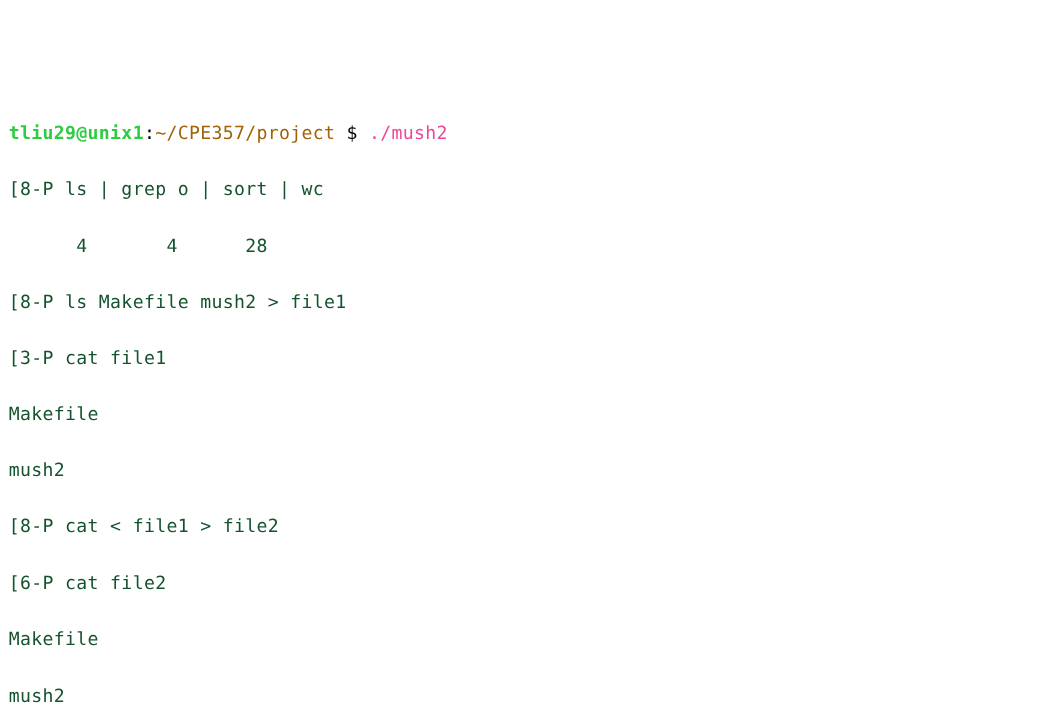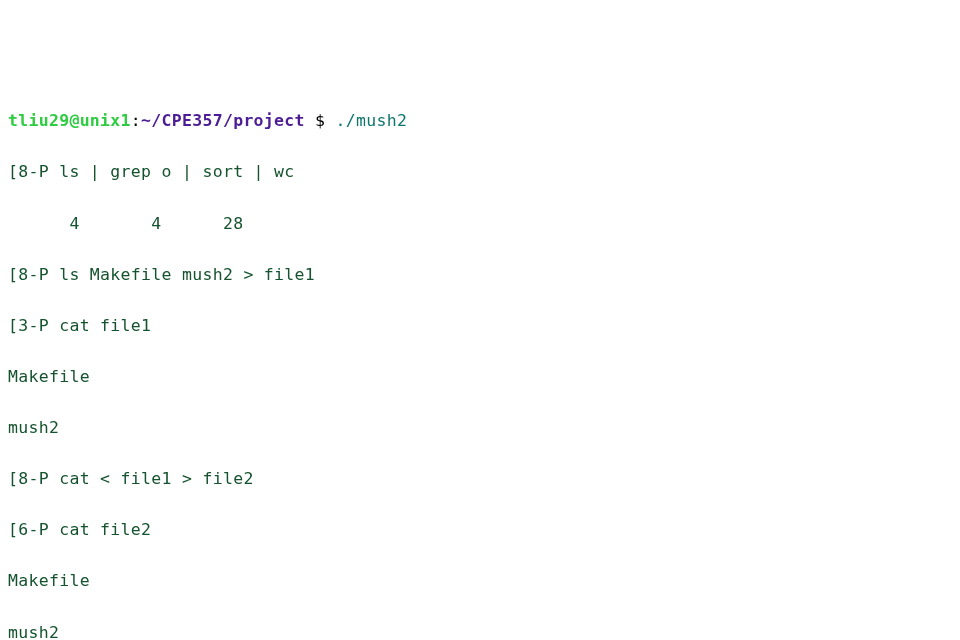--- a/index.html
+++ b/index.html
@@ -18,28 +18,28 @@
       white-space: pre;
     }
     .line {
       white-space: pre;
     }
     .user {
       color: #2ecc40;
       font-weight: bold;
     }
     .path {
-      color: #4c1d95;
-      font-weight: bold;
+      color: #a16207;
+      font-weight: normal;
     }
     .dollar {
       color: #000000;
     }
     .cmd {
-      color: #0f766e;
+      color: #ec4899;
     }
     .output {
       color: #14532d;
     }
   </style>
 </head>
 <body>
 
 
 

